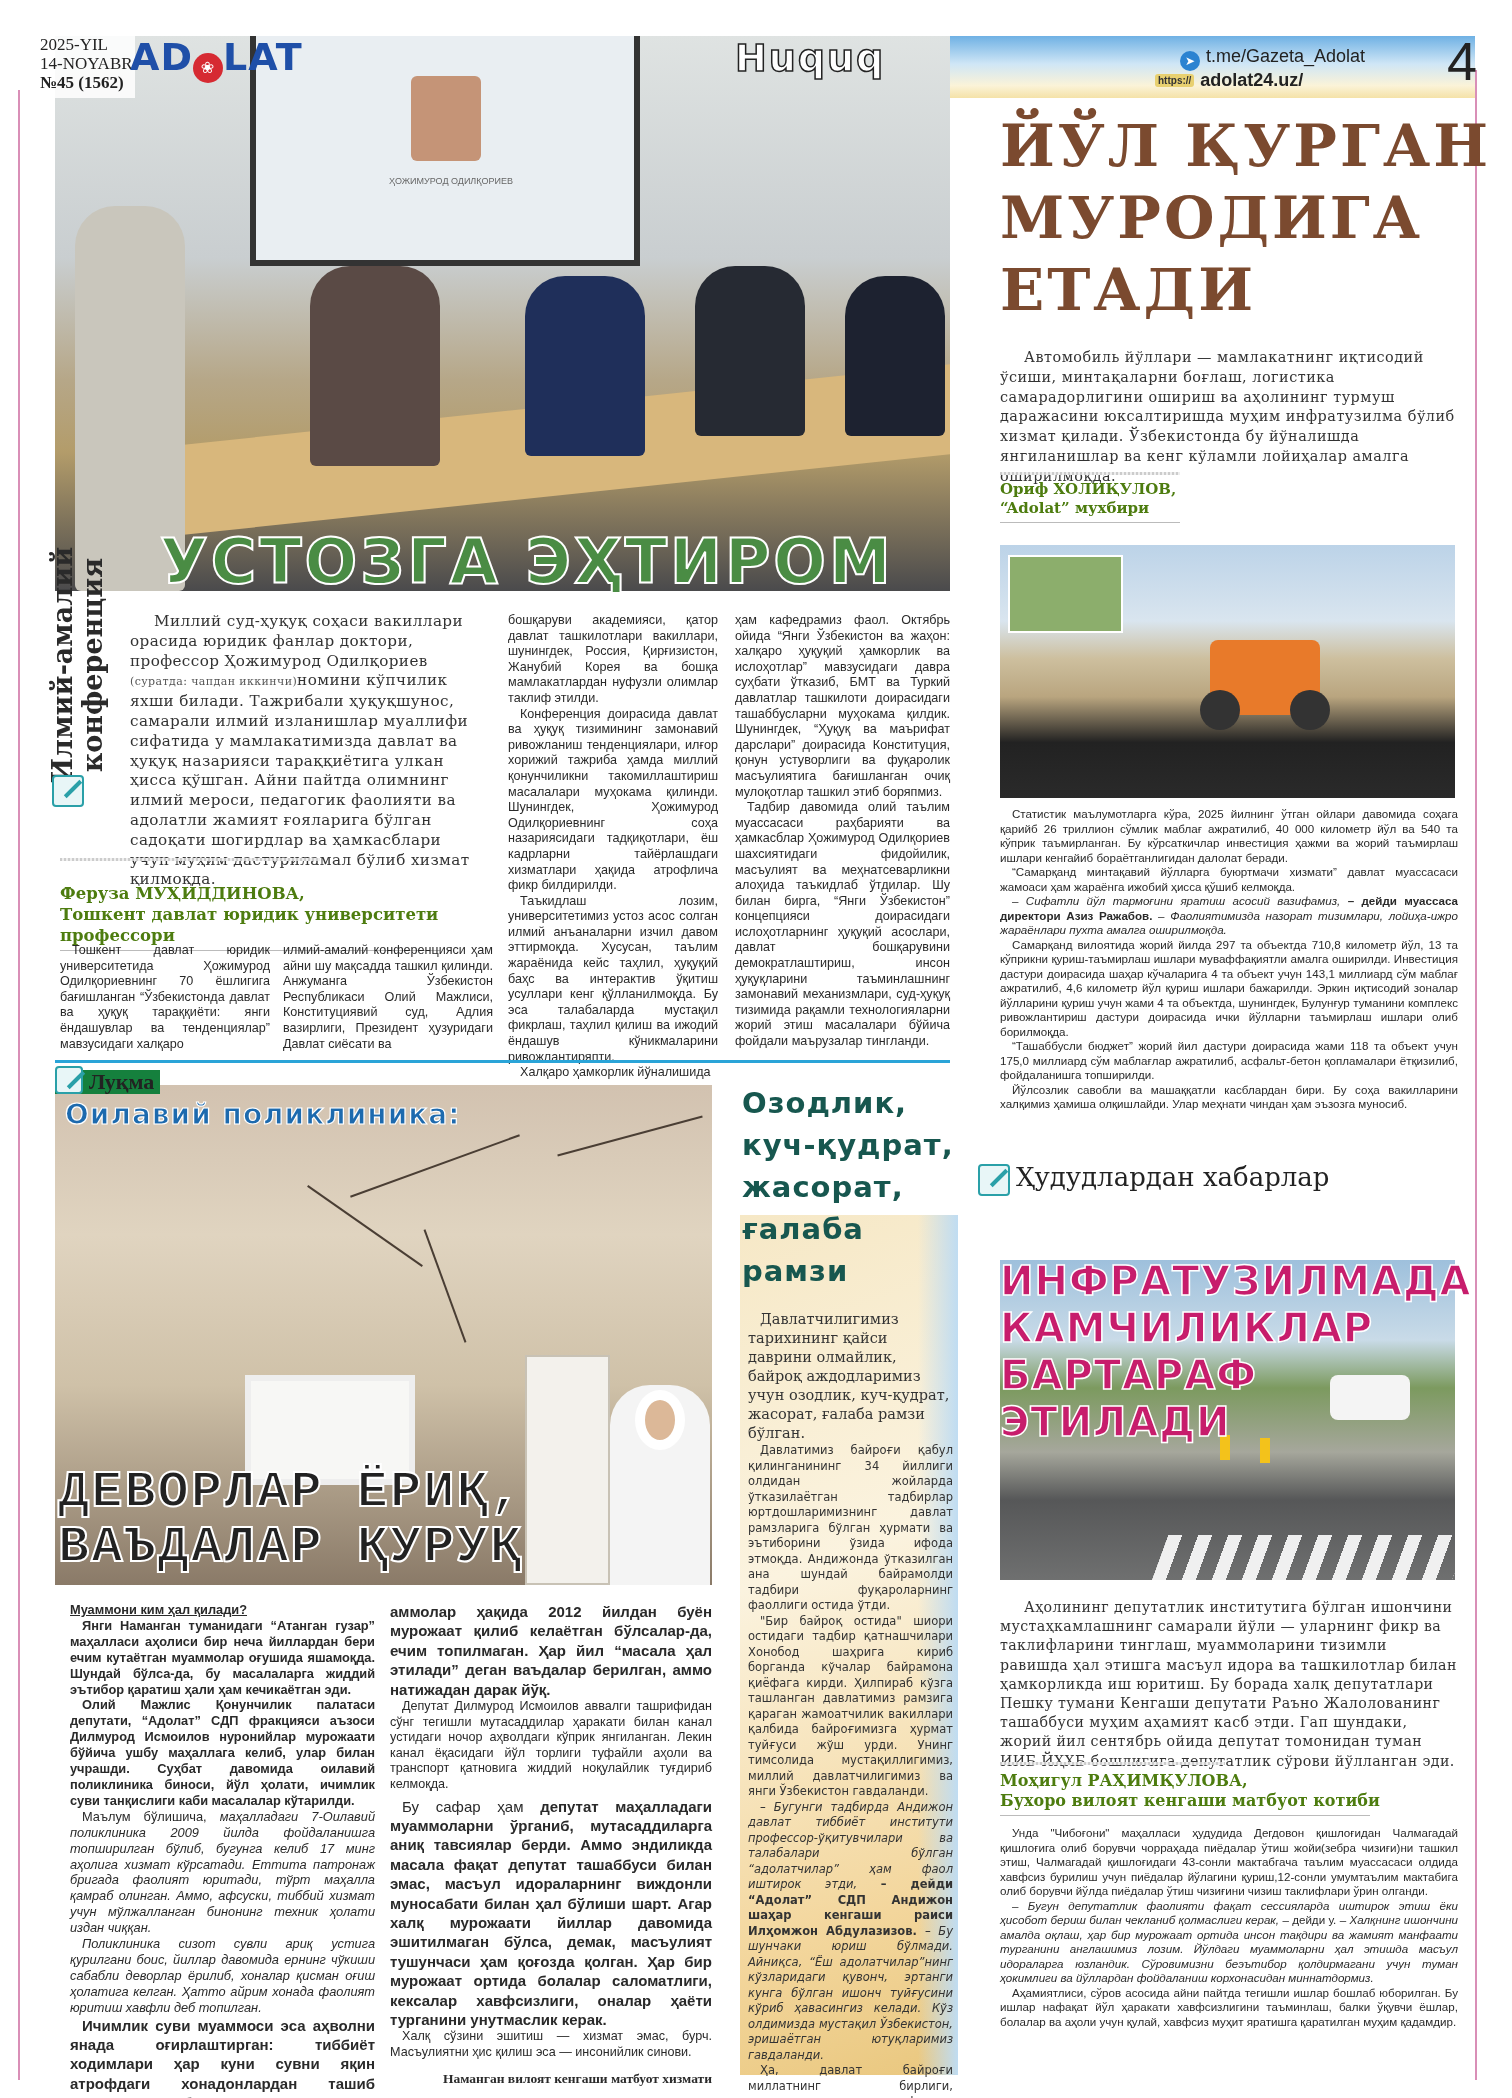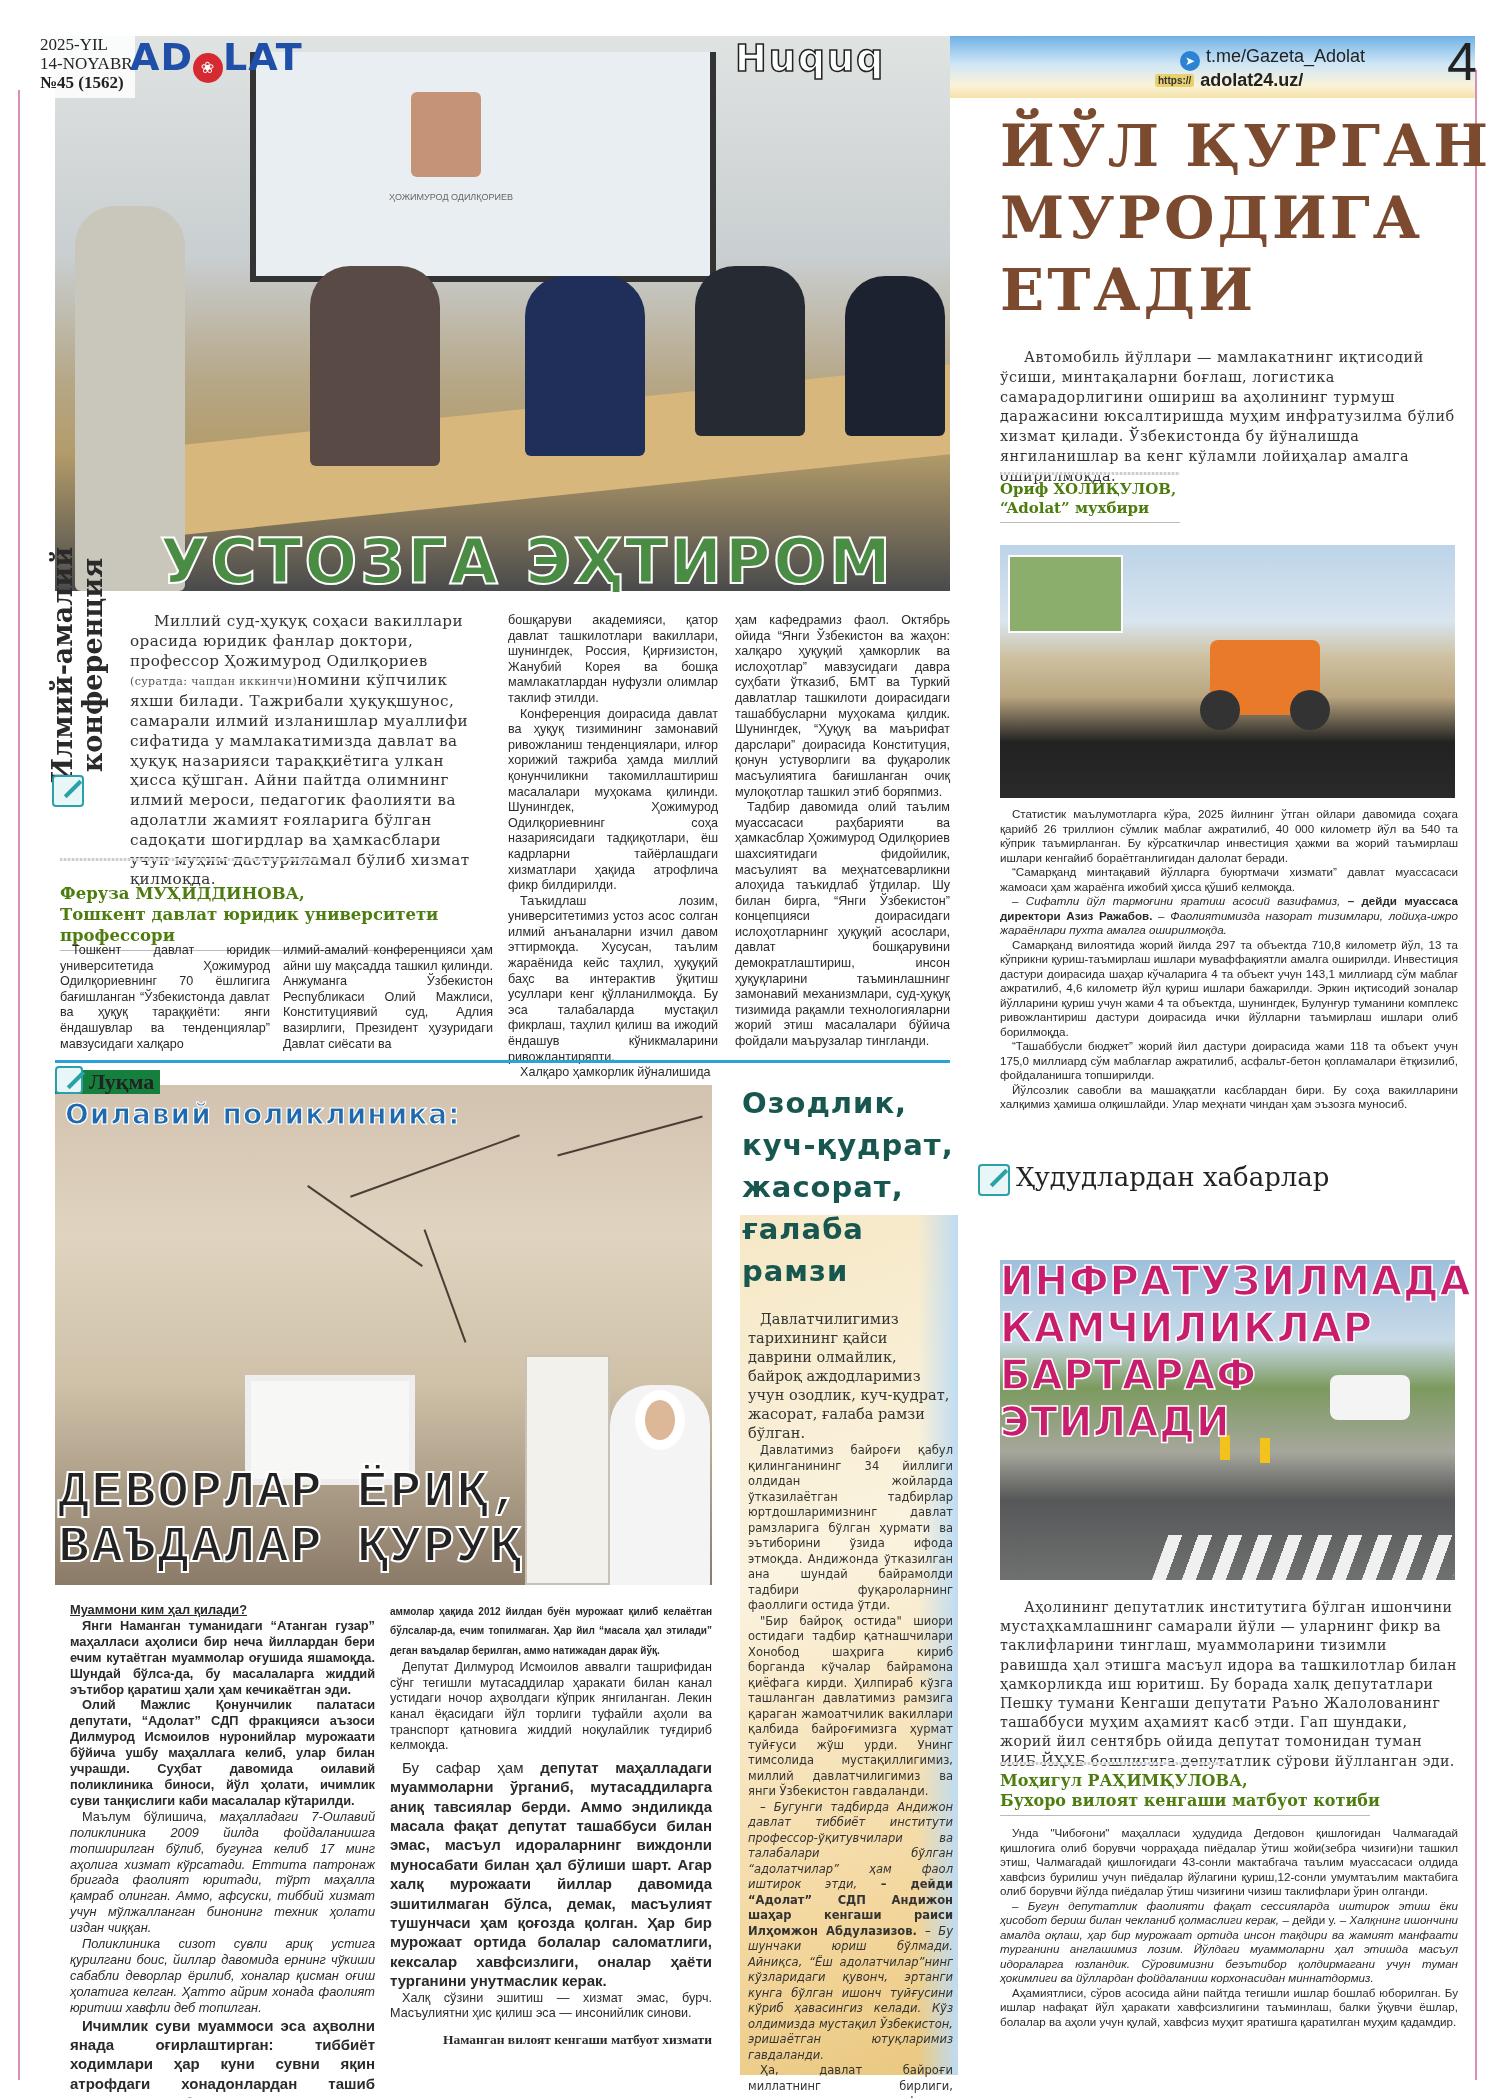--- a/index.html
+++ b/index.html
@@ -15,21 +15,21 @@
   .rubric-huquq { left: 735px; top: 36px; font-family: "DejaVu Sans", sans-serif; font-weight: bold; font-size: 38px; color: #fff; -webkit-text-stroke: 1.5px #222; letter-spacing: 2px; }
   .hdr-band { left: 950px; top: 36px; width: 525px; height: 62px; background: linear-gradient(180deg, #6fb1e4 0%, #cfe6f6 45%, #fbf3d8 80%, #f5e2a8 100%); }
   .tg { left: 1180px; top: 38px; font-weight: normal; font-size: 18px; color: #222; margin-top: 8px; }
   .tg .ic { display:inline-block; width:20px; height:20px; border-radius:50%; background:#2c83d1; color:#fff; font-size:12px; text-align:center; line-height:20px; vertical-align: -3px; margin-right:6px; }
   .web { left: 1155px; top: 70px; font-weight: bold; font-size: 18px; color: #222; }
   .web .ic { font-size: 10px; background:#e8d070; color:#333; padding:1px 3px; border-radius:3px; margin-right:6px; vertical-align: 2px; }
   .pagenum { left: 1447px; top: 30px; font-family: "Liberation Sans", sans-serif; font-size: 54px; color: #222; font-weight: normal; }
 
   
   .photo-main { left: 55px; top: 36px; width: 895px; height: 555px; background: linear-gradient(180deg, #dfe3e2 0%, #c9ced0 40%, #b6a788 62%, #b39c6a 75%, #4a4a4c 100%); overflow: hidden; }
-  .screen { left: 195px; top: 16px; width: 466px; height: 230px; background: #e9eef2; border: 6px solid #333; border-top: none; }
+  .screen { left: 195px; top: 0; width: 390px; height: 230px; background: #e9eef2; border: 6px solid #333; border-top: none; }
   .screen .face { position:absolute; left:155px; top:40px; width:70px; height:85px; background:#c59477; border-radius: 6px; }
   .table-desk { left: 100px; top: 370px; width: 795px; height: 90px; background: #d8b77c; transform: skewY(-6deg); }
   .person { position: absolute; border-radius: 40px 40px 6px 6px; }
   .headline-ustoz { left: 160px; top: 525px; font-family: "DejaVu Sans", sans-serif; font-weight: bold; font-size: 62px; color: #4a8c44; -webkit-text-stroke: 2px #fff; letter-spacing: 3px; }
 
   .vert-rubric { left: 48px; top: 535px; width: 85px; height: 260px; }
   .vert-rubric .t { position: absolute; left: 0; top: 260px; transform: rotate(-90deg); transform-origin: left top; font-family: "DejaVu Serif", serif; font-weight: bold; font-size: 27px; line-height: 30px; color: #2a2a2a; width: 260px; text-align: center;}
   .rub-icon { width: 32px; height: 32px; border: 2px solid #2aa0a8; border-radius: 4px; background: #e8f6f7; position: absolute; }
   .rub-icon::after { content: ""; position: absolute; left: 8px; top: 10px; width: 22px; height: 4px; background: #2aa0a8; transform: rotate(-45deg); }
 
@@ -174,21 +174,21 @@
 
 <div class="abs col" style="left:70px; top:1602px; width:305px; font-size:12.8px; line-height:15.9px;">
   <div style="text-decoration:underline; font-weight:bold;">Муаммони ким ҳал қилади?</div>
   <p class="bd">Янги Наманган туманидаги “Атанган гузар” маҳалласи аҳолиси бир неча йиллардан бери ечим кутаётган муаммолар оғушида яшамоқда. Шундай бўлса-да, бу масалаларга жиддий эътибор қаратиш ҳали ҳам кечикаётган эди.</p>
   <p class="bd">Олий Мажлис Қонунчилик палатаси депутати, “Адолат” СДП фракцияси аъзоси Дилмурод Исмоилов нуронийлар мурожаати бўйича ушбу маҳаллага келиб, улар билан учрашди. Суҳбат давомида оилавий поликлиника биноси, йўл ҳолати, ичимлик суви танқислиги каби масалалар кўтарилди.</p>
   <p><span>Маълум бўлишича, </span><span class="it">маҳалладаги 7-Оилавий поликлиника 2009 йилда фойдаланишга топширилган бўлиб, бугунга келиб 17 минг аҳолига хизмат кўрсатади. Еттита патронаж бригада фаолият юритади, тўрт маҳалла қамраб олинган. Аммо, афсуски, тиббий хизмат учун мўлжалланган бинонинг техник ҳолати издан чиққан.</span></p>
   <p class="it">Поликлиника сизот сувли ариқ устига қурилгани боис, йиллар давомида ернинг чўкиши сабабли деворлар ёрилиб, хоналар қисман оғиш ҳолатига келган. Ҳатто айрим хонада фаолият юритиш хавфли деб топилган.</p>
   <p class="bd" style="font-size:15px; line-height:19.4px;">Ичимлик суви муаммоси эса аҳволни янада оғирлаштирган: тиббиёт ходимлари ҳар куни сувни яқин атрофдаги хонадонлардан ташиб келишга мажбур. Энг ачинарлиси, маҳалла нуронийлари ушбу му-</p>
 </div>
 <div class="abs col" style="left:390px; top:1602px; width:322px;">
-  <p class="bd" style="text-indent:0; font-size:10px; line-height:19.4px;">аммолар ҳақида 2012 йилдан буён мурожаат қилиб келаётган бўлсалар-да, ечим топилмаган. Ҳар йил “масала ҳал этилади” деган ваъдалар берилган, аммо натижадан дарак йўқ.</p>
+  <p class="bd" style="text-indent:0; font-size:15px; line-height:19.4px;">аммолар ҳақида 2012 йилдан буён мурожаат қилиб келаётган бўлсалар-да, ечим топилмаган. Ҳар йил “масала ҳал этилади” деган ваъдалар берилган, аммо натижадан дарак йўқ.</p>
   <p>Депутат Дилмурод Исмоилов аввалги ташрифидан сўнг тегишли мутасаддилар ҳаракати билан канал устидаги ночор аҳволдаги кўприк янгиланган. Лекин канал ёқасидаги йўл торлиги туфайли аҳоли ва транспорт қатновига жиддий ноқулайлик туғдириб келмоқда.</p>
   <p style="font-size:15px; line-height:19.4px; margin-top:4px;"><span>Бу сафар ҳам </span><span class="bd">депутат маҳалладаги муаммоларни ўрганиб, мутасаддиларга аниқ тавсиялар берди. Аммо эндиликда масала фақат депутат ташаббуси билан эмас, масъул идораларнинг виждонли муносабати билан ҳал бўлиши шарт. Агар халқ мурожаати йиллар давомида эшитилмаган бўлса, демак, масъулият тушунчаси ҳам қоғозда қолган. Ҳар бир мурожаат ортида болалар саломатлиги, кексалар хавфсизлиги, оналар ҳаёти турганини унутмаслик керак.</span></p>
   <p>Халқ сўзини эшитиш — хизмат эмас, бурч. Масъулиятни ҳис қилиш эса — инсонийлик синови.</p>
   <div class="lserif" style="text-align:right; font-weight:bold; font-size:13.5px; margin-top:10px;">Наманган вилоят кенгаши матбуот хизмати</div>
 </div>
 
 <div class="abs flag-col"></div>
 <div class="abs flag-title">
   <div>Озодлик,</div>
   <div>куч-қудрат,</div>

